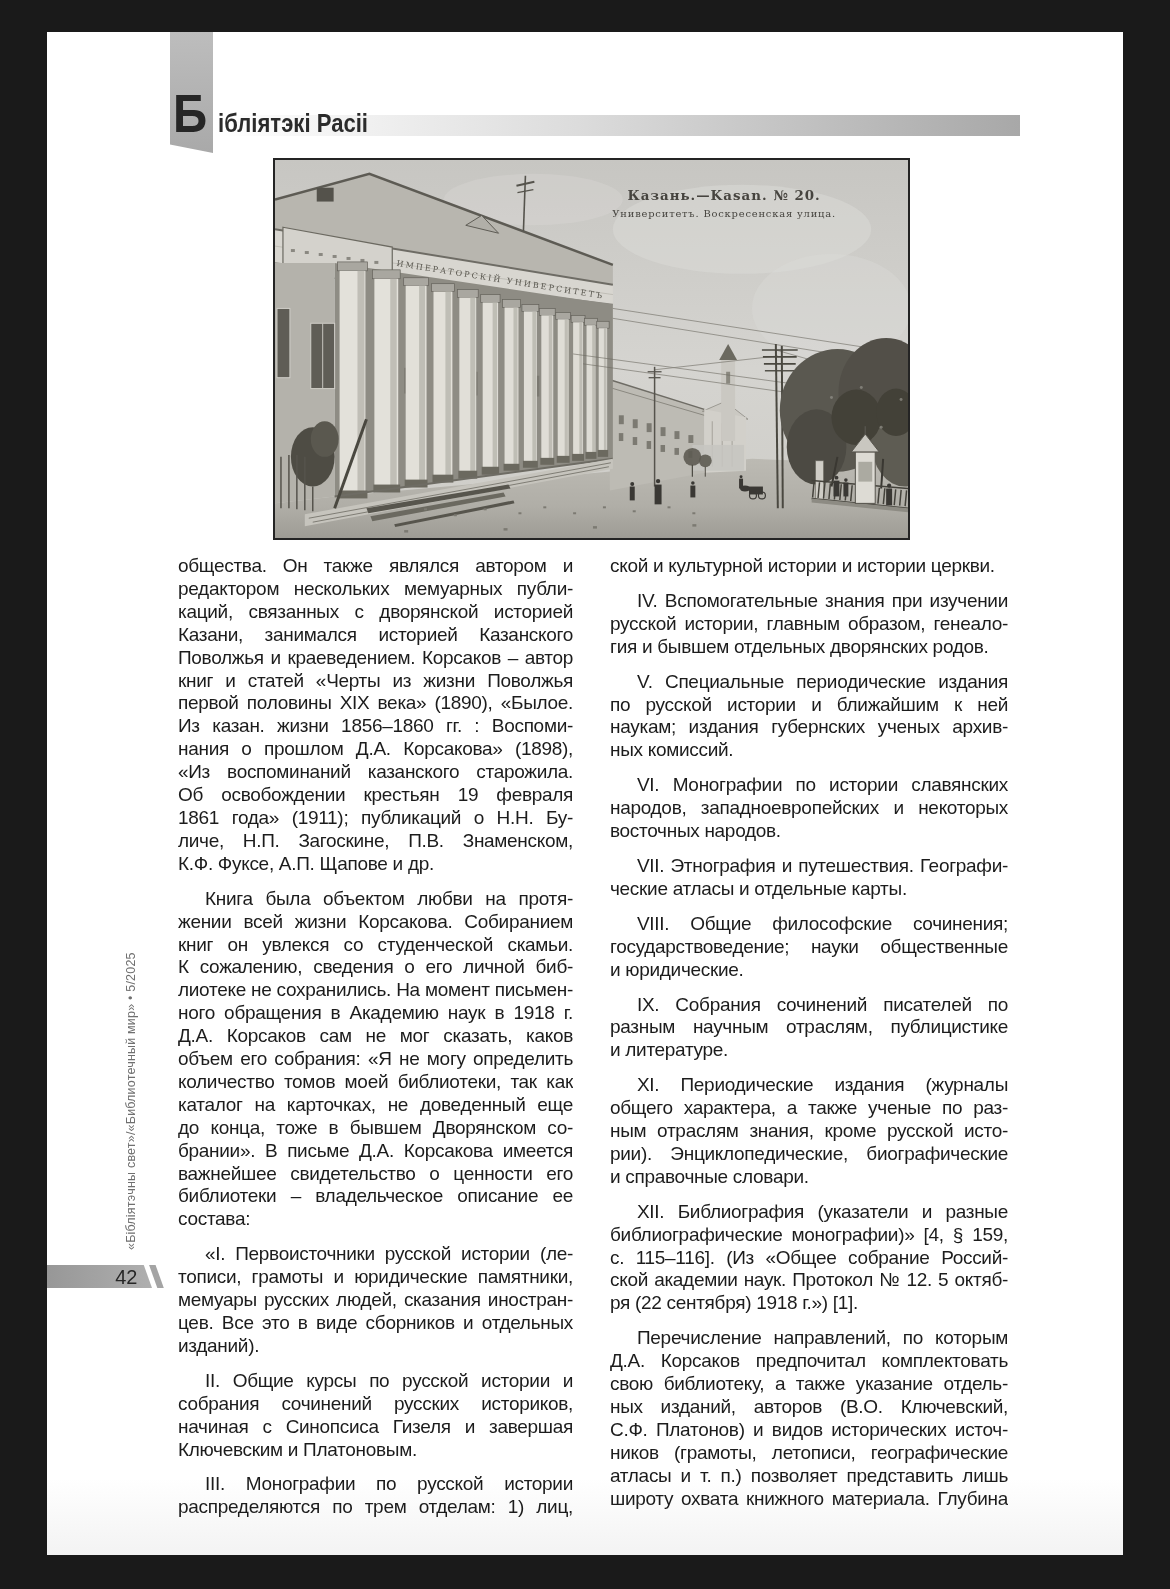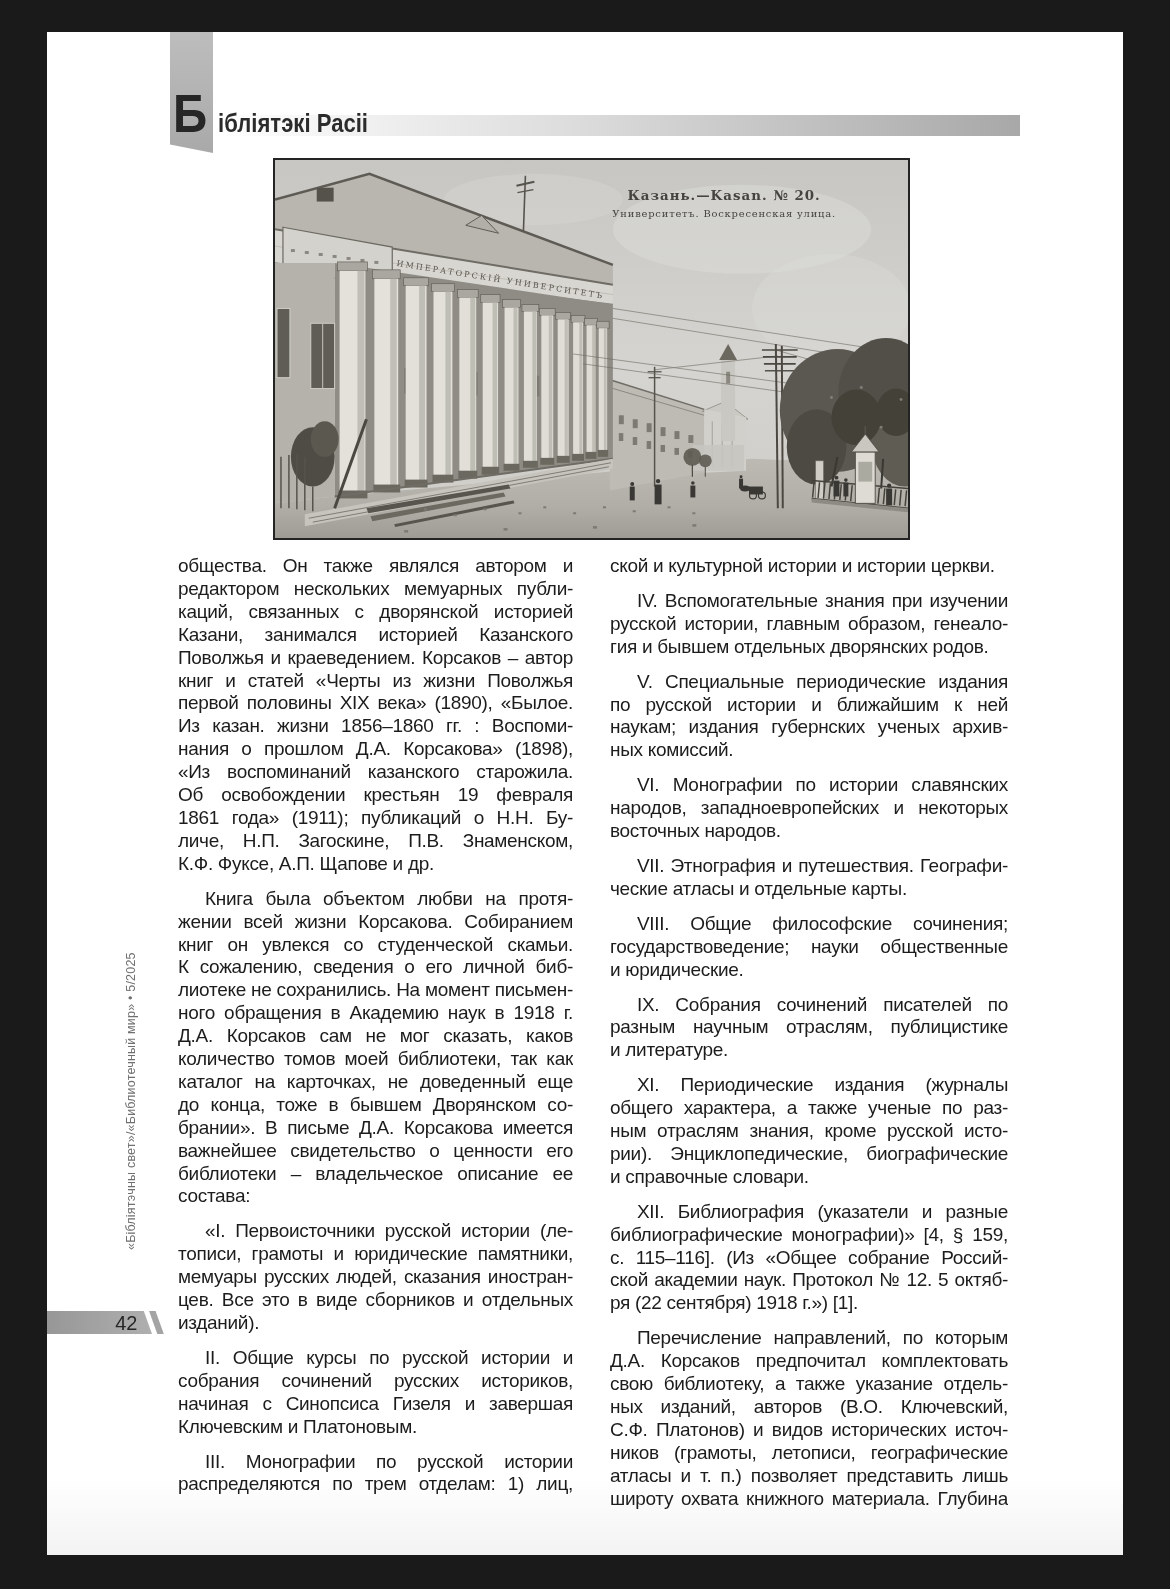--- a/index.html
+++ b/index.html
@@ -53,21 +53,21 @@
   .ln{text-align:justify;text-align-last:justify;white-space:normal;overflow:hidden;}
   .ln.last{text-align-last:left;}
   .para.ind .ln:first-child{text-indent:27px;}
   
   .journal-vertical{
     position:absolute;left:73px;top:1218px;width:266px;height:23px;
     transform:rotate(-90deg);transform-origin:0 0;
     font-size:12.5px;line-height:23px;color:#6f6f6f;white-space:nowrap;
     letter-spacing:0.2px;
   }
-  .pagenum-bar{position:absolute;left:0;top:1233px;width:118px;height:23px;margin-top:46px;}
+  .pagenum-bar{position:absolute;left:0;top:1233px;width:118px;height:23px;}
   .pagenum-bar .bar-main{
     position:absolute;inset:0;
     background:linear-gradient(90deg,#979797,#b2b2b2);
     clip-path:polygon(0 0,82% 0,89% 100%,0 100%);
   }
   .pagenum-bar .bar-sliver{
     position:absolute;inset:0;background:#a4a4a4;
     clip-path:polygon(86.5% 0,92% 0,99% 100%,93.5% 100%);
   }
   .pagenum{
@@ -396,20 +396,21 @@
         <div class="ln last">К.Ф. Фуксе, А.П. Щапове и др.</div>
       </div>
       <div class="para ind">
         <div class="ln">Книга была объектом любви на протя-</div>
         <div class="ln">жении всей жизни Корсакова. Собиранием</div>
         <div class="ln">книг он увлекся со студенческой скамьи.</div>
         <div class="ln">К сожалению, сведения о его личной биб-</div>
         <div class="ln">лиотеке не сохранились. На момент письмен-</div>
         <div class="ln">ного обращения в Академию наук в 1918 г.</div>
         <div class="ln">Д.А. Корсаков сам не мог сказать, каков</div>
+        <div class="ln">объем его собрания: «Я не могу определить</div>
         <div class="ln">количество томов моей библиотеки, так как</div>
         <div class="ln">каталог на карточках, не доведенный еще</div>
         <div class="ln">до конца, тоже в бывшем Дворянском со-</div>
         <div class="ln">брании». В письме Д.А. Корсакова имеется</div>
         <div class="ln">важнейшее свидетельство о ценности его</div>
         <div class="ln">библиотеки – владельческое описание ее</div>
         <div class="ln last">состава:</div>
       </div>
       <div class="para ind">
         <div class="ln">«I. Первоисточники русской истории (ле-</div>

